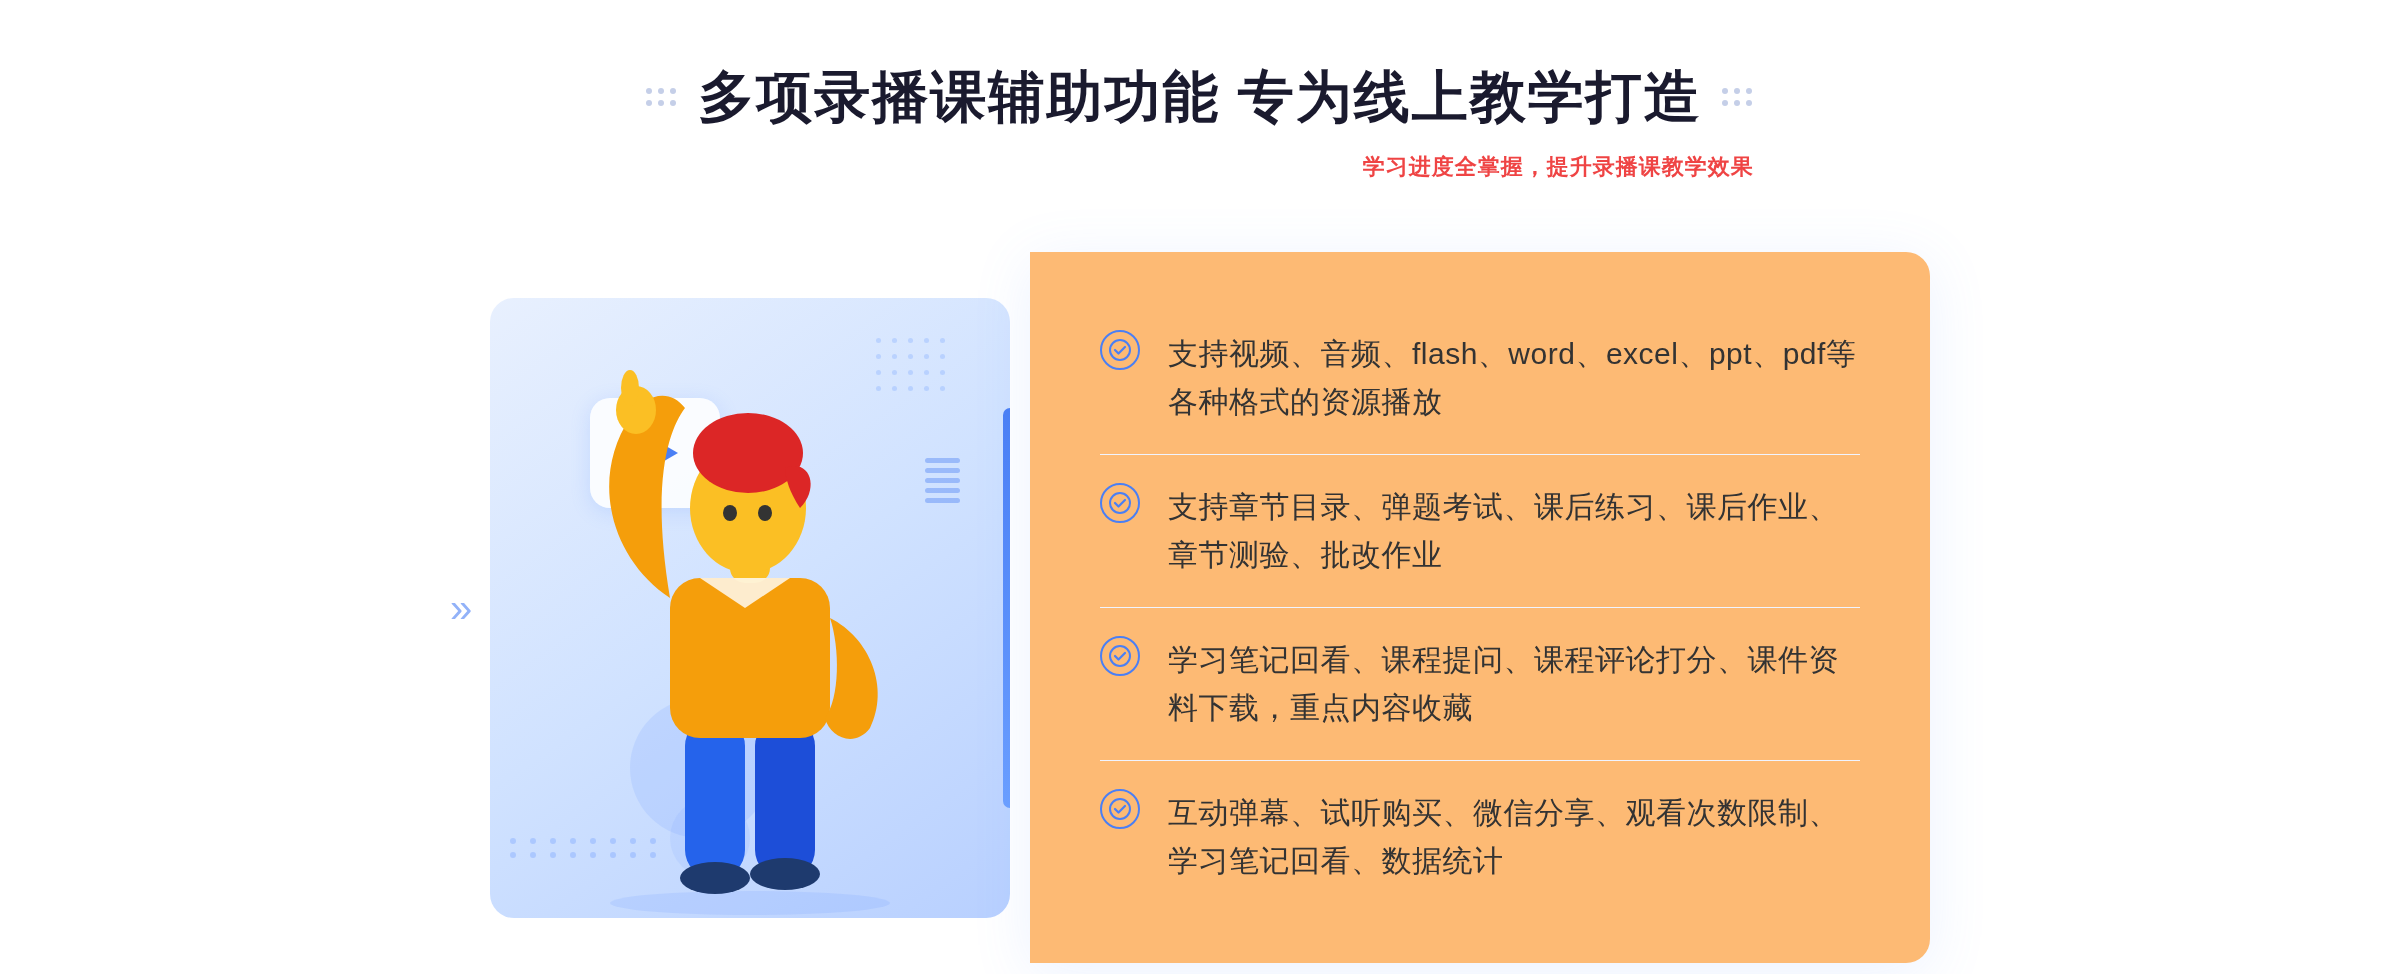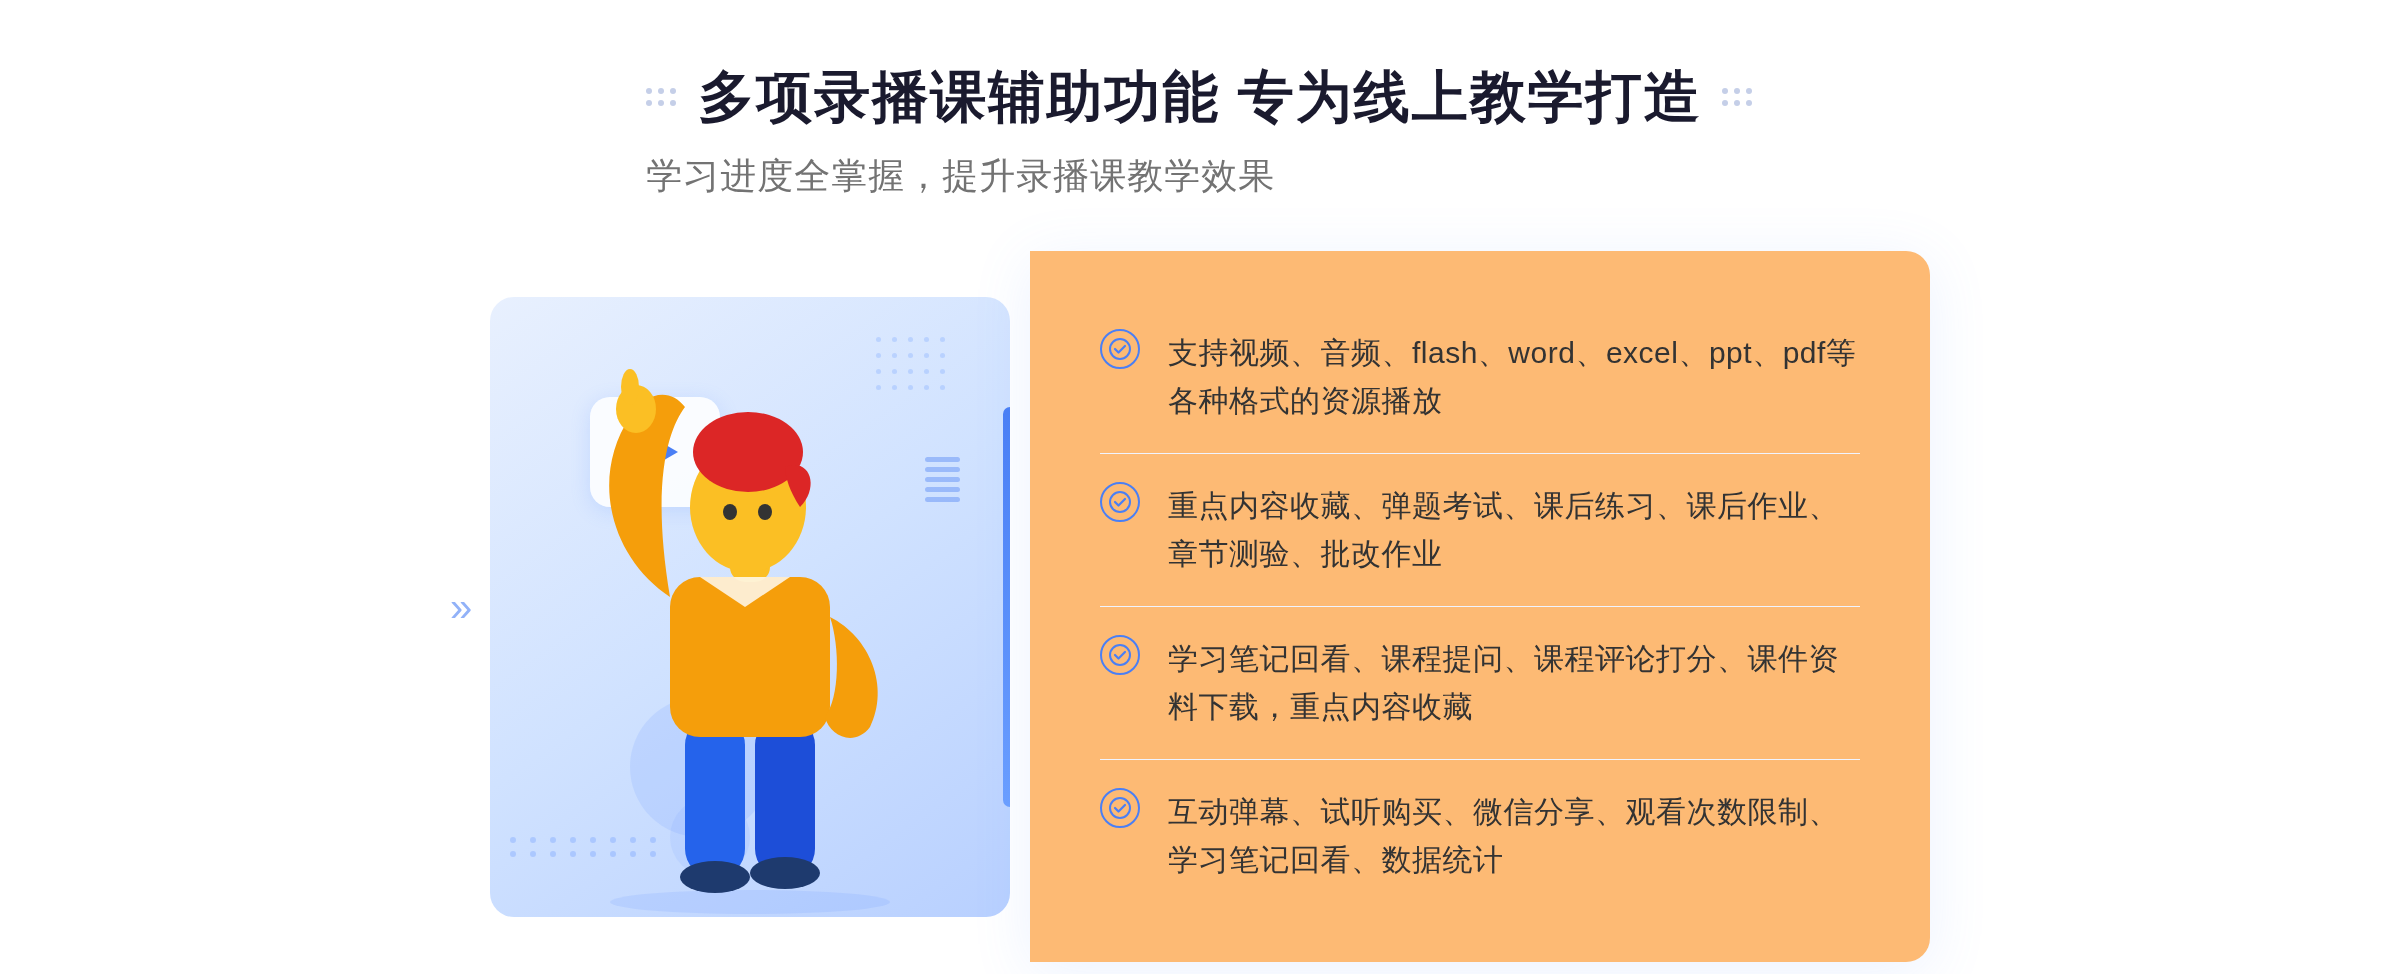--- a/index.html
+++ b/index.html
@@ -22,22 +22,22 @@
       height: 100%;
       display: flex;
       flex-direction: column;
       align-items: center;
       padding: 60px 0 0 0;
       position: relative;
     }
 
     
     .header-section {
-      text-align: left;
-      margin-bottom: 50px;
+      text-align: right;
+      margin-bottom: 70px;
       position: relative;
     }
 
     .title-row {
       display: flex;
       align-items: center;
       justify-content: center;
       gap: 20px;
     }
 
@@ -62,24 +62,25 @@
     }
 
     .main-title {
       font-size: 56px;
       font-weight: 600;
       color: #1a1a2e;
       letter-spacing: 2px;
     }
 
     .subtitle {
-      font-size: 36px;
-      color: #737373;
+      font-size: 22px;
+      color: #ef4444;
       margin-top: 16px;
       letter-spacing: 1px;
+      font-weight: bold;
     }
 
     
     .content-area {
       display: flex;
       align-items: center;
       justify-content: center;
       width: 1600px;
       gap: 0;
       position: relative;
@@ -446,21 +447,21 @@
         <span class="feature-text">支持视频、音频、flash、word、excel、ppt、pdf等各种格式的资源播放</span>
       </div>
 
       <div class="feature-item">
         <div class="check-circle">
           <svg width="22" height="22" viewBox="0 0 22 22" xmlns="http://www.w3.org/2000/svg">
             <circle cx="11" cy="11" r="10" fill="none" stroke="#4a7ff5" stroke-width="2"></circle>
             <polyline points="6,11 9.5,14.5 16,8" fill="none" stroke="#4a7ff5" stroke-width="2.2" stroke-linecap="round" stroke-linejoin="round"></polyline>
           </svg>
         </div>
-        <span class="feature-text">重点内容收藏、弹题考试、课后练习、课后作业、章节测验、批改作业</span>
+        <span class="feature-text">支持章节目录、弹题考试、课后练习、课后作业、章节测验、批改作业</span>
       </div>
 
       <div class="feature-item">
         <div class="check-circle">
           <svg width="22" height="22" viewBox="0 0 22 22" xmlns="http://www.w3.org/2000/svg">
             <circle cx="11" cy="11" r="10" fill="none" stroke="#4a7ff5" stroke-width="2"></circle>
             <polyline points="6,11 9.5,14.5 16,8" fill="none" stroke="#4a7ff5" stroke-width="2.2" stroke-linecap="round" stroke-linejoin="round"></polyline>
           </svg>
         </div>
         <span class="feature-text">学习笔记回看、课程提问、课程评论打分、课件资料下载，重点内容收藏</span>

